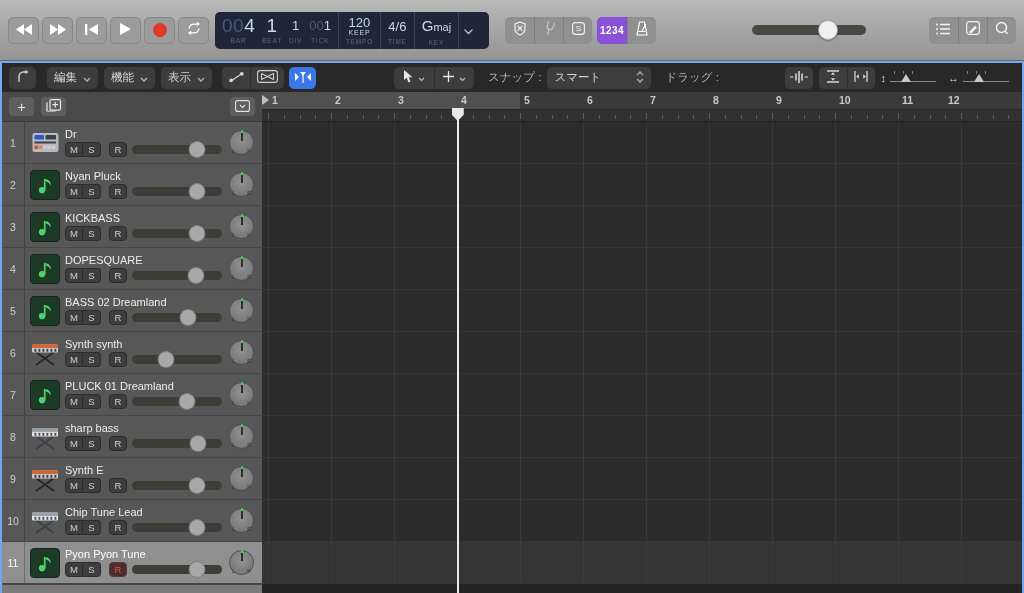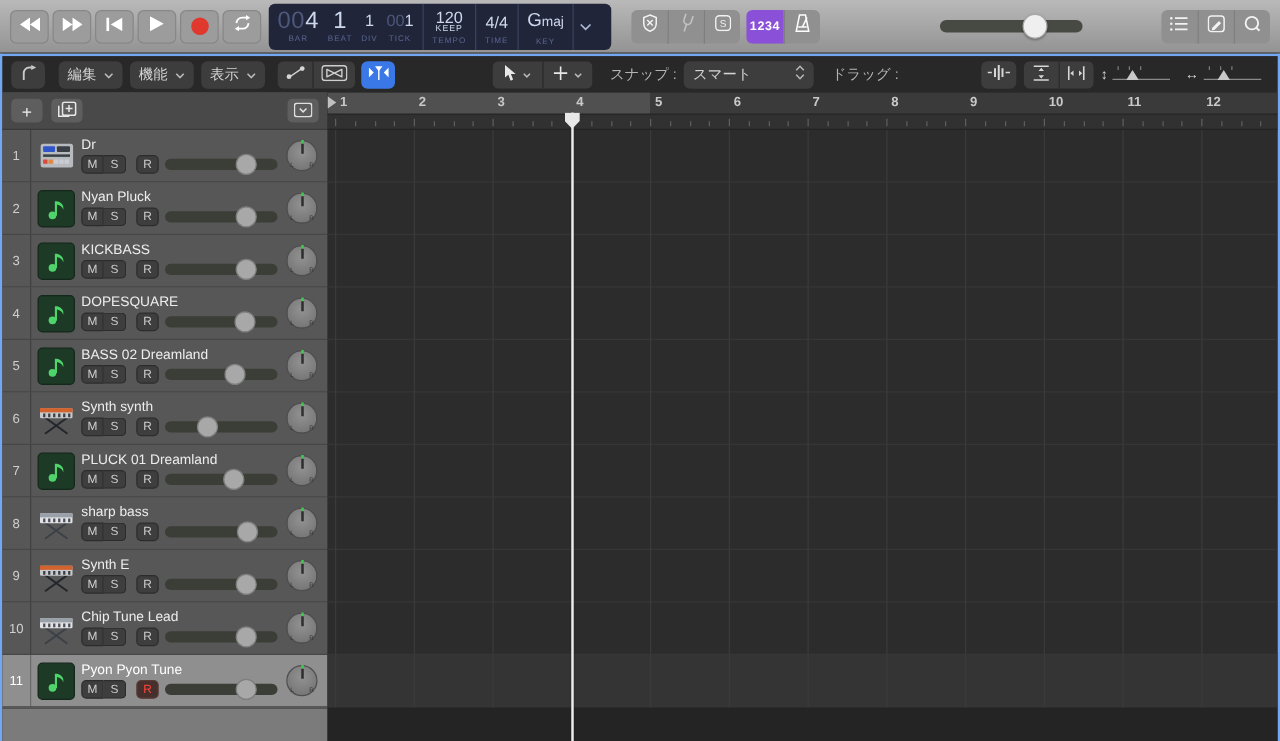--- a/index.html
+++ b/index.html
@@ -1,20 +1,20 @@
 <!DOCTYPE html>
 <html style="--accent_blue: #3b78e7; --count_in_purple: #8a50d7; --record_red: #e0382c; --armed_red: #ff453a; --note_green: #4fd36b; --window_outline: #74a7f2;"><head>
 <meta charset="utf-8">
 <style>
   * { margin:0; padding:0; box-sizing:border-box; }
   html,body { width:1024px; height:593px; overflow:hidden; background:#1e1e1e;
     font-family:"Liberation Sans","DejaVu Sans",sans-serif; }
 
   
-  .control-bar { height:43px; background:linear-gradient(#b9b9b9,#939393);
+  .control-bar { height:61px; background:linear-gradient(#b9b9b9,#939393);
     border-bottom:1px solid #6a6a6a; display:flex; align-items:center; padding:0 8px; }
   .transport { display:flex; gap:3px; }
   .t-btn { width:31px; height:27px; background:#9c9c9c; border:1px solid #878787;
     border-radius:5px; display:flex; align-items:center; justify-content:center; }
   .rec-dot { width:14px; height:14px; border-radius:50%; background:var(--record_red,#e0382c); }
 
   .lcd { margin-left:6px; height:37px; width:274px; background:#20253a; border-radius:5px;
     display:flex; align-items:stretch; color:#cdd8ee; overflow:hidden; }
   .lcd-sec { display:flex; flex-direction:column; justify-content:center; align-items:center;
     padding:2px 7px 1px; border-left:1px solid #39415c; }
@@ -205,21 +205,21 @@
           </span>
         <span class="lcd-lab">TICK</span>
       </span>
     </div>
     <div class="lcd-sec">
       <span class="lcd-tempo-v">120</span>
       <span class="lcd-keep">KEEP</span>
       <span class="lcd-lab">TEMPO</span>
     </div>
     <div class="lcd-sec">
-      <span class="lcd-time-v">4/4</span>
+      <span class="lcd-time-v">4/6</span>
       <span class="lcd-lab">TIME</span>
     </div>
     <div class="lcd-sec">
       <span class="lcd-key-v"><span>G</span><span class="sm">maj</span></span>
       <span class="lcd-lab">KEY</span>
     </div>
     <div class="lcd-chev">
       <span><svg width="9" height="6" viewBox="0 0 9 6">
             <path d="M1 1l3.5 3.5L8 1" stroke="currentColor" fill="none" stroke-width="1.4" stroke-linecap="round"></path>
           </svg></span>
@@ -825,21 +825,21 @@
           <span class="ruler-bar-label" style="left: 73px;">2</span>
           <span class="ruler-bar-label" style="left: 136px;">3</span>
           <span class="ruler-bar-label" style="left: 199px;">4</span>
           <span class="ruler-bar-label" style="left: 262px;">5</span>
           <span class="ruler-bar-label" style="left: 325px;">6</span>
           <span class="ruler-bar-label" style="left: 388px;">7</span>
           <span class="ruler-bar-label" style="left: 451px;">8</span>
           <span class="ruler-bar-label" style="left: 514px;">9</span>
           <span class="ruler-bar-label" style="left: 577px;">10</span>
           <span class="ruler-bar-label" style="left: 640px;">11</span>
-          <span class="ruler-bar-label" style="left: 703px;">12</span>
+          <span class="ruler-bar-label" style="left: 686px;">12</span>
         </div>
       <div class="sub-ruler">
           <span class="beat-tick" style="left: 6px; height: 6px;"></span>
           <span class="beat-tick" style="left: 21.75px; height: 4px;"></span>
           <span class="beat-tick" style="left: 37.5px; height: 4px;"></span>
           <span class="beat-tick" style="left: 53.25px; height: 4px;"></span>
           <span class="beat-tick" style="left: 69px; height: 6px;"></span>
           <span class="beat-tick" style="left: 84.75px; height: 4px;"></span>
           <span class="beat-tick" style="left: 100.5px; height: 4px;"></span>
           <span class="beat-tick" style="left: 116.25px; height: 4px;"></span>

